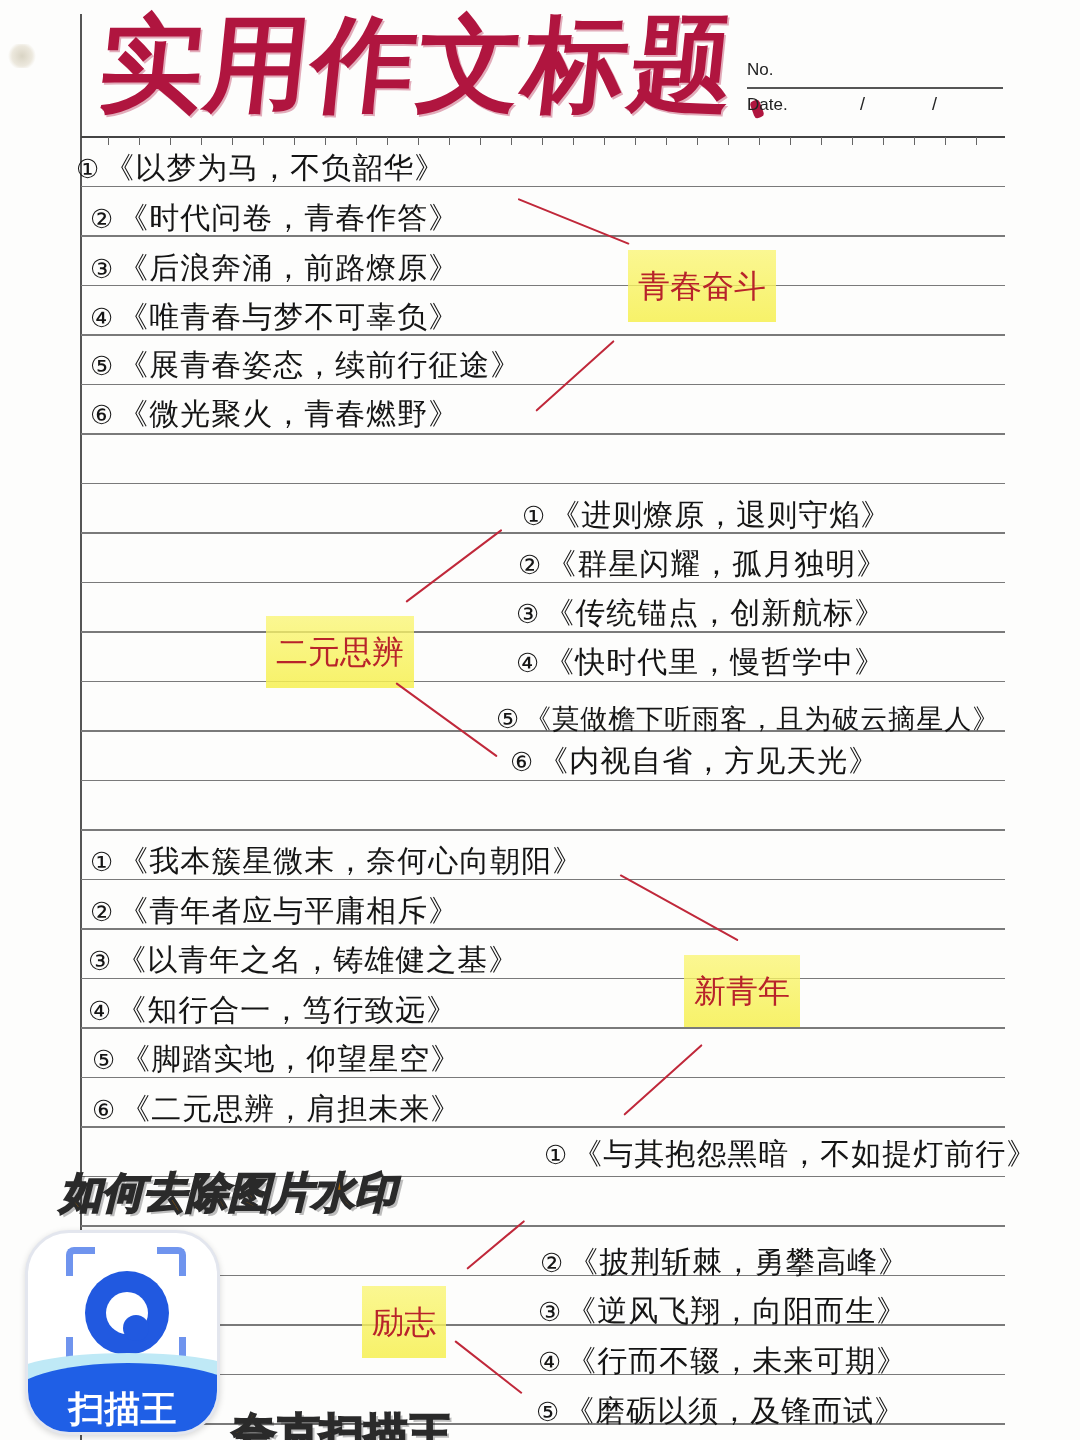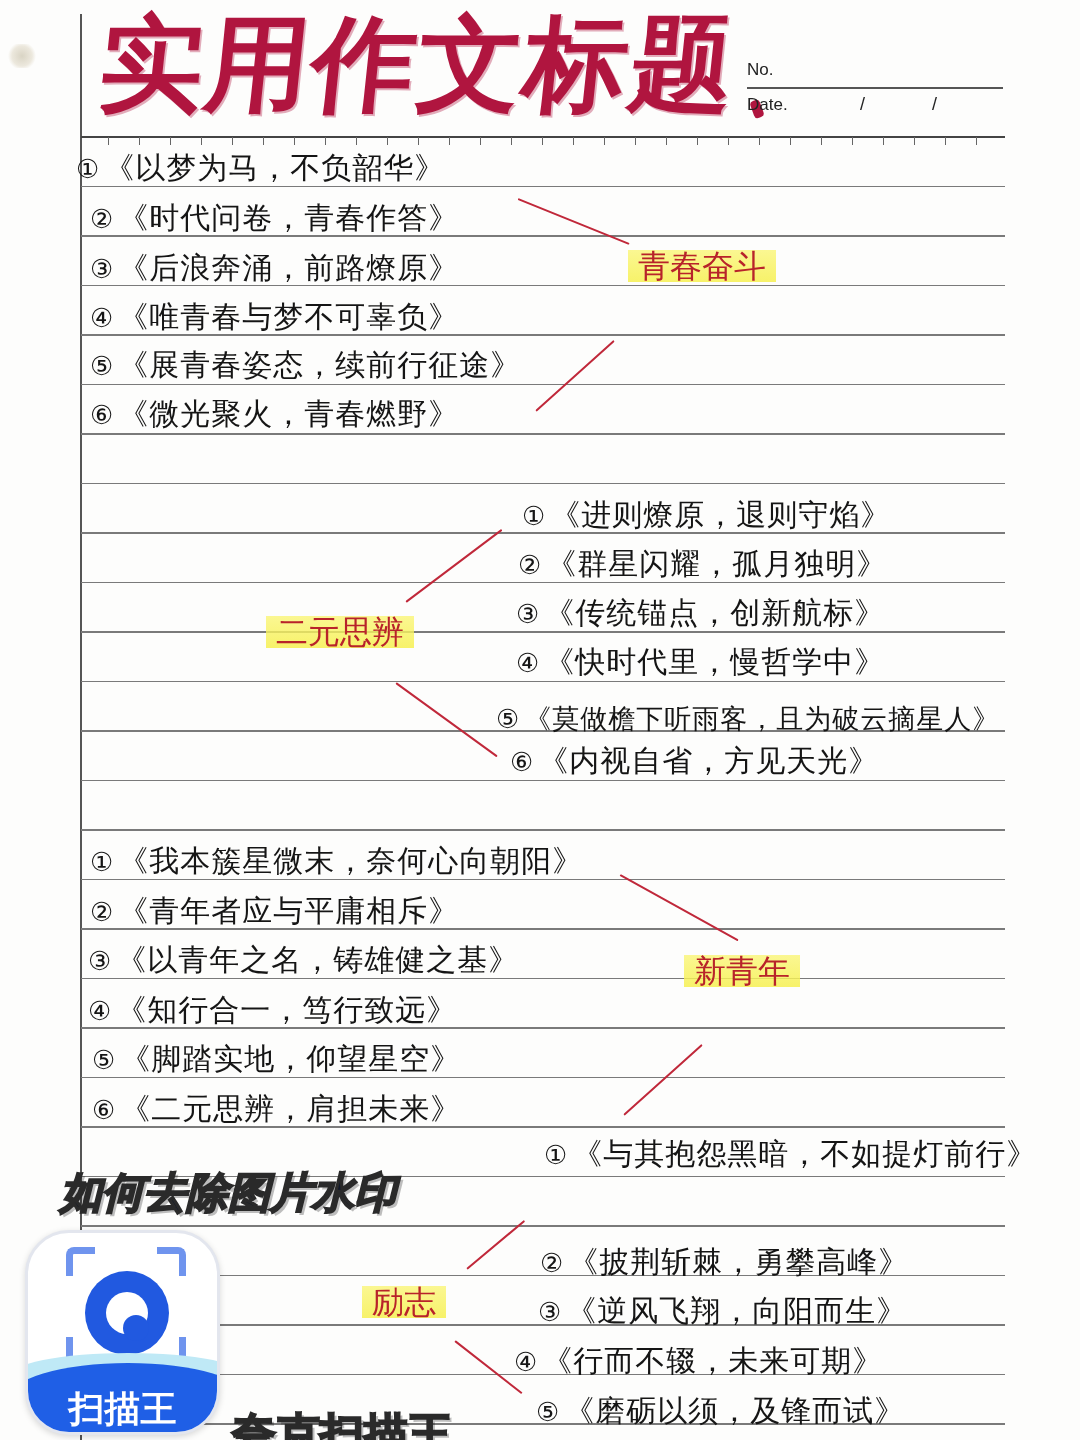--- a/index.html
+++ b/index.html
@@ -9,24 +9,24 @@
   .rule{position:absolute;left:81px;width:924px;height:1.5px;background:#7a7a7a;}
   .rule.top{background:#444;height:2px;}
   .tick{position:absolute;width:1.2px;height:8px;background:#666;top:137px;}
   .title{position:absolute;left:100px;top:12px;font-family:"DejaVu Serif",serif;font-size:104px;font-weight:bold;color:#b0153f;letter-spacing:2px;line-height:1;transform:skewX(-6deg);text-shadow:2px 2px 0 rgba(176,21,63,0.35);}
   .title-dot{position:absolute;left:752px;top:100px;width:10px;height:18px;background:#b0153f;border-radius:4px;transform:rotate(-20deg);}
   .meta{position:absolute;left:747px;font-family:"Liberation Sans",sans-serif;font-size:17px;color:#222;}
   .meta-line{position:absolute;left:747px;width:256px;height:1.5px;background:#555;}
   .slash{position:absolute;font-family:"Liberation Sans",sans-serif;font-size:18px;color:#222;}
   .item{position:absolute;font-family:"DejaVu Serif",serif;font-size:30px;color:#151515;white-space:nowrap;line-height:1;letter-spacing:1px;}
   .item .num{font-family:"DejaVu Sans",sans-serif;font-size:26px;margin-right:4px;}
-  .label{position:absolute;font-family:"DejaVu Serif",serif;font-size:32px;color:#b8232a;white-space:nowrap;line-height:1;padding:0 10px;background:linear-gradient(180deg,rgba(250,245,110,0.75),rgba(246,240,80,0.85));}
+  .label{position:absolute;font-family:"DejaVu Serif",serif;font-size:32px;color:#b8232a;white-space:nowrap;line-height:1;padding:20px 10px;background:linear-gradient(180deg,rgba(250,245,110,0.75),rgba(246,240,80,0.85));}
   .stroke{position:absolute;height:2px;background:#c0283a;transform-origin:0 50%;border-radius:1px;}
   .smudge{position:absolute;left:6px;top:44px;width:32px;height:24px;background:radial-gradient(circle,#d9d4c4 0,#ece8dd 50%,transparent 70%);}
-  .wm-text{position:absolute;font-family:"DejaVu Sans",sans-serif;font-weight:bold;font-style:italic;color:#0f172a;-webkit-text-stroke:2px #2a2a2a;white-space:nowrap;line-height:1;text-shadow:3px 3px 0 rgba(0,0,0,0.25);}
+  .wm-text{position:absolute;font-family:"DejaVu Sans",sans-serif;font-weight:bold;font-style:italic;color:#a16207;-webkit-text-stroke:2px #2a2a2a;white-space:nowrap;line-height:1;text-shadow:3px 3px 0 rgba(0,0,0,0.25);}
   .app-icon{position:absolute;left:25px;top:1230px;width:195px;height:205px;border-radius:44px;background:#fff;border:3px solid #e3e6ee;box-sizing:border-box;overflow:hidden;box-shadow:0 2px 6px rgba(0,0,0,0.15);}
   .corner{position:absolute;width:22px;height:22px;border-color:#6f94ee;border-style:solid;border-width:0;}
   .lens{position:absolute;left:57px;top:38px;width:84px;height:84px;border-radius:50%;background:#2159e0;}
   .lens-inner{position:absolute;left:21px;top:21px;width:42px;height:42px;border-radius:50%;background:#fff;}
   .lens-notch{position:absolute;left:38px;top:44px;width:26px;height:26px;border-radius:50%;background:#2159e0;}
   .wave{position:absolute;left:-20px;top:130px;width:240px;height:120px;border-radius:50% 50% 0 0/30% 30% 0 0;background:#1f5fe6;}
   .wave-light{position:absolute;left:-20px;top:120px;width:240px;height:40px;border-radius:50% 50% 0 0/60% 60% 0 0;background:#bfe9f6;}
   .app-name{position:absolute;left:0;top:152px;width:189px;text-align:center;font-family:"DejaVu Sans",sans-serif;font-weight:bold;font-size:36px;color:#fff;}
 </style>
 </head>
@@ -136,21 +136,21 @@
     <div class="item" style="left:92px;top:1094px;"><span class="num">⑥</span><span>《二元思辨，肩担未来》</span></div>
     <div class="label" style="left:684px;top:955px;">新青年</div>
     <div class="stroke" style="left:620px;top:874px;width:135px;transform:rotate(29deg);"></div>
     <div class="stroke" style="left:624px;top:1114px;width:105px;transform:rotate(-42deg);"></div>
   </div>
 
   <div>
     <div class="item" style="left:544px;top:1139px;"><span class="num">①</span><span>《与其抱怨黑暗，不如提灯前行》</span></div>
     <div class="item" style="left:540px;top:1247px;"><span class="num">②</span><span>《披荆斩棘，勇攀高峰》</span></div>
     <div class="item" style="left:538px;top:1296px;"><span class="num">③</span><span>《逆风飞翔，向阳而生》</span></div>
-    <div class="item" style="left:514px;top:1346px;"><span class="num">④</span><span>《行而不辍，未来可期》</span></div>
+    <div class="item" style="left:538px;top:1346px;"><span class="num">④</span><span>《行而不辍，未来可期》</span></div>
     <div class="item" style="left:536px;top:1396px;"><span class="num">⑤</span><span>《磨砺以须，及锋而试》</span></div>
     <div class="label" style="left:362px;top:1286px;">励志</div>
     <div class="stroke" style="left:467px;top:1268px;width:75px;transform:rotate(-40deg);"></div>
     <div class="stroke" style="left:455px;top:1340px;width:85px;transform:rotate(38deg);"></div>
   </div>
 
   <div class="wm-text" style="left:60px;top:1172px;font-size:42px;">如何去除图片水印</div>
   <div class="app-icon">
     <div class="corner" style="left:38px;top:14px;border-top-width:7px;border-left-width:7px;border-top-left-radius:8px;"></div>
     <div class="corner" style="left:129px;top:14px;border-top-width:7px;border-right-width:7px;border-top-right-radius:8px;"></div>

